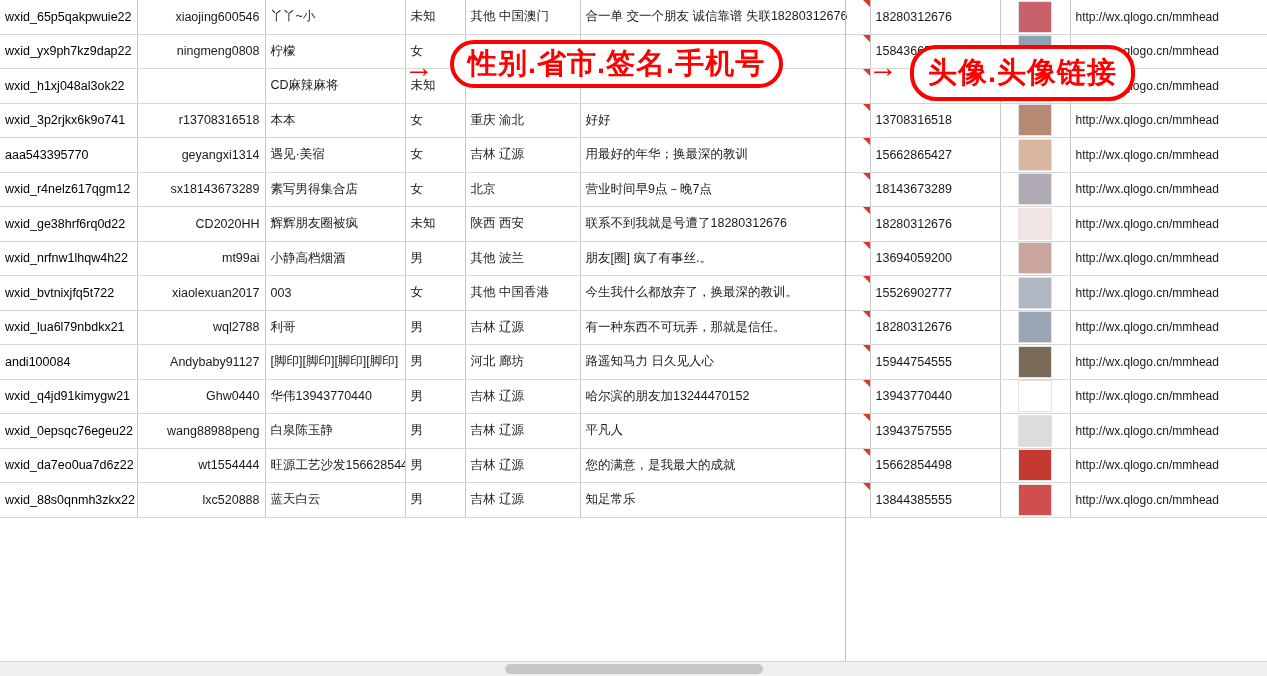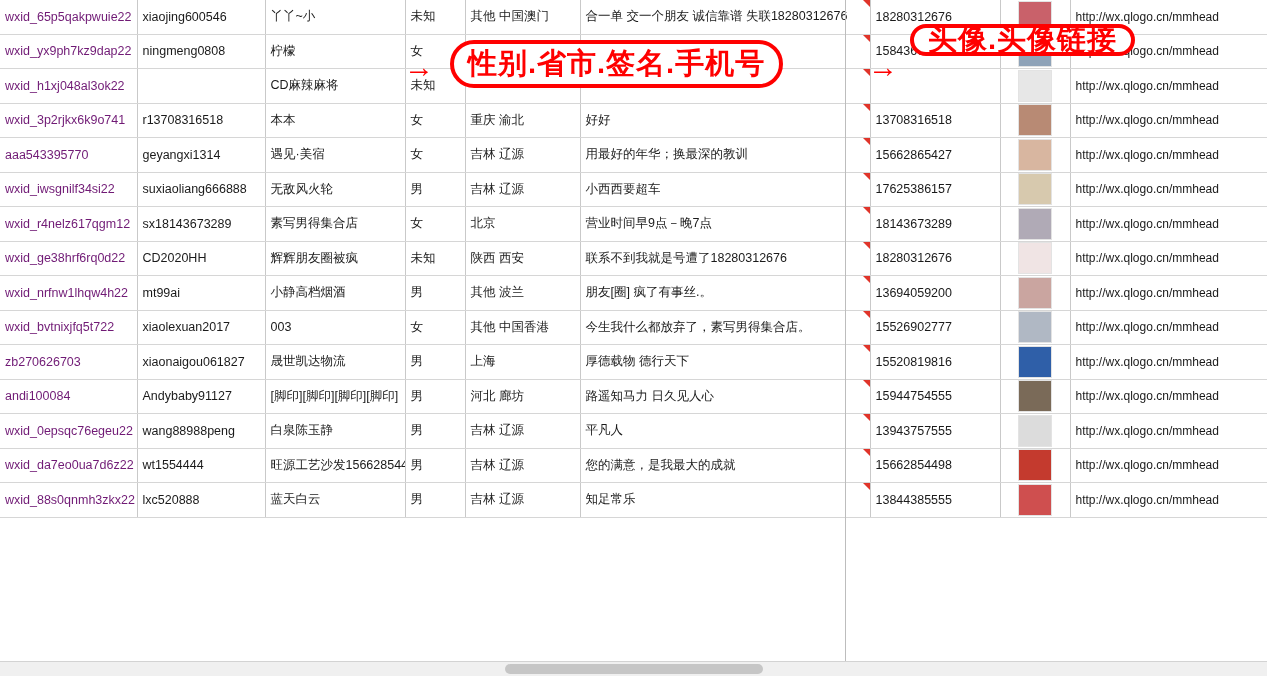--- a/index.html
+++ b/index.html
@@ -40,22 +40,22 @@
   col.c0 { width: 137px; }
   col.c1 { width: 128px; }
   col.c2 { width: 140px; }
   col.c3 { width: 60px; }
   col.c4 { width: 115px; }
   col.c5 { width: 290px; }
   col.c6 { width: 130px; }
   col.c7 { width: 70px; }
   col.c8 { width: 197px; }
 
-  td.col-id      { color: #701a75; }
-  td.col-wxid    { color: #1a1a1a; }
+  td.col-id      { color: #000000; }
+  td.col-wxid    { color: #1a1a1a; text-align: right; }
   td.col-name    { color: #1a1a1a; }
   td.col-sex     { color: #1a1a1a; }
   td.col-region  { color: #1a1a1a; }
   td.col-sign    { color: #1a1a1a; }
   td.col-phone   { color: #1a1a1a; }
   td.col-avatar  { padding: 0; text-align: center; }
   td.col-link    { color: #1a1a1a; font-size: 12px; }
 
   
   td.marker { position: relative; }
@@ -90,21 +90,21 @@
     background: #ffffff;
     border: 4px solid #ff0000;
     border-radius: 26px;
     padding: 2px 14px;
     white-space: nowrap;
     box-sizing: border-box;
     font-family: "Liberation Sans", sans-serif;
   }
   #callout-1 { left: 4px;   top: 40px; height: 48px; }
   #callout-2 { left: 450px; top: 40px; height: 48px; }
-  #callout-3 { left: 910px; top: 24px; height: 32px; }
+  #callout-3 { left: 910px; top: 45px; height: 56px; }
 
   .arrow {
     position: absolute;
     color: #ff0000;
     font-size: 30px;
     font-weight: bold;
     line-height: 1;
   }
   #arrow-1 { left: 404px; top: 52px; }
   #arrow-2 { left: 868px; top: 52px; }
@@ -203,31 +203,20 @@
           <td class="col-wxid">geyangxi1314</td>
           <td class="col-name">遇见·美宿</td>
           <td class="col-sex">女</td>
           <td class="col-region">吉林 辽源</td>
           <td class="col-sign marker">用最好的年华；换最深的教训</td>
           <td class="col-phone">15662865427</td>
           <td class="col-avatar"><span class="avatar" style="background: rgb(216, 182, 160);"></span></td>
           <td class="col-link">http://wx.qlogo.cn/mmhead</td>
         </tr>
         <tr>
-          <td class="col-id">wxid_iwsgnilf34si22</td>
-          <td class="col-wxid">suxiaoliang666888</td>
-          <td class="col-name">无敌风火轮</td>
-          <td class="col-sex">男</td>
-          <td class="col-region">吉林 辽源</td>
-          <td class="col-sign marker">小西西要超车</td>
-          <td class="col-phone">17625386157</td>
-          <td class="col-avatar"><span class="avatar" style="background: rgb(215, 201, 174);"></span></td>
-          <td class="col-link">http://wx.qlogo.cn/mmhead</td>
-        </tr>
-        <tr>
           <td class="col-id">wxid_r4nelz617qgm12</td>
           <td class="col-wxid">sx18143673289</td>
           <td class="col-name">素写男得集合店</td>
           <td class="col-sex">女</td>
           <td class="col-region">北京</td>
           <td class="col-sign marker">营业时间早9点－晚7点</td>
           <td class="col-phone">18143673289</td>
           <td class="col-avatar"><span class="avatar" style="background: rgb(176, 170, 182);"></span></td>
           <td class="col-link">http://wx.qlogo.cn/mmhead</td>
         </tr>
@@ -252,48 +241,59 @@
           <td class="col-phone">13694059200</td>
           <td class="col-avatar"><span class="avatar" style="background: rgb(202, 165, 160);"></span></td>
           <td class="col-link">http://wx.qlogo.cn/mmhead</td>
         </tr>
         <tr>
           <td class="col-id">wxid_bvtnixjfq5t722</td>
           <td class="col-wxid">xiaolexuan2017</td>
           <td class="col-name">003</td>
           <td class="col-sex">女</td>
           <td class="col-region">其他 中国香港</td>
-          <td class="col-sign marker">今生我什么都放弃了，素写男得集合店。</td>
+          <td class="col-sign marker">今生我什么都放弃了，换最深的教训。</td>
           <td class="col-phone">15526902777</td>
           <td class="col-avatar"><span class="avatar" style="background: rgb(176, 184, 196);"></span></td>
           <td class="col-link">http://wx.qlogo.cn/mmhead</td>
         </tr>
         <tr>
-          <td class="col-id">zb270626703</td>
-          <td class="col-wxid">xiaonaigou061827</td>
-          <td class="col-name">晟世凯达物流</td>
-          <td class="col-sex">男</td>
-          <td class="col-region">上海</td>
-          <td class="col-sign marker">厚德载物 德行天下</td>
-          <td class="col-phone">15520819816</td>
-          <td class="col-avatar"><span class="avatar" style="background: rgb(47, 95, 168);"></span></td>
+          <td class="col-id">wxid_lua6l79nbdkx21</td>
+          <td class="col-wxid">wql2788</td>
+          <td class="col-name">利哥</td>
+          <td class="col-sex">男</td>
+          <td class="col-region">吉林 辽源</td>
+          <td class="col-sign marker">有一种东西不可玩弄，那就是信任。</td>
+          <td class="col-phone">18280312676</td>
+          <td class="col-avatar"><span class="avatar" style="background: rgb(154, 166, 179);"></span></td>
           <td class="col-link">http://wx.qlogo.cn/mmhead</td>
         </tr>
         <tr>
           <td class="col-id">andi100084</td>
           <td class="col-wxid">Andybaby91127</td>
           <td class="col-name">[脚印][脚印][脚印][脚印]</td>
           <td class="col-sex">男</td>
           <td class="col-region">河北 廊坊</td>
           <td class="col-sign marker">路遥知马力 日久见人心</td>
           <td class="col-phone">15944754555</td>
           <td class="col-avatar"><span class="avatar" style="background: rgb(122, 106, 88);"></span></td>
           <td class="col-link">http://wx.qlogo.cn/mmhead</td>
         </tr>
         <tr>
+          <td class="col-id">wxid_q4jd91kimygw21</td>
+          <td class="col-wxid">Ghw0440</td>
+          <td class="col-name">华伟13943770440</td>
+          <td class="col-sex">男</td>
+          <td class="col-region">吉林 辽源</td>
+          <td class="col-sign marker">哈尔滨的朋友加13244470152</td>
+          <td class="col-phone">13943770440</td>
+          <td class="col-avatar"><span class="avatar" style="background: rgb(255, 255, 255);"></span></td>
+          <td class="col-link">http://wx.qlogo.cn/mmhead</td>
+        </tr>
+        <tr>
           <td class="col-id">wxid_0epsqc76egeu22</td>
           <td class="col-wxid">wang88988peng</td>
           <td class="col-name">白泉陈玉静</td>
           <td class="col-sex">男</td>
           <td class="col-region">吉林 辽源</td>
           <td class="col-sign marker">平凡人</td>
           <td class="col-phone">13943757555</td>
           <td class="col-avatar"><span class="avatar" style="background: rgb(220, 220, 220);"></span></td>
           <td class="col-link">http://wx.qlogo.cn/mmhead</td>
         </tr>

